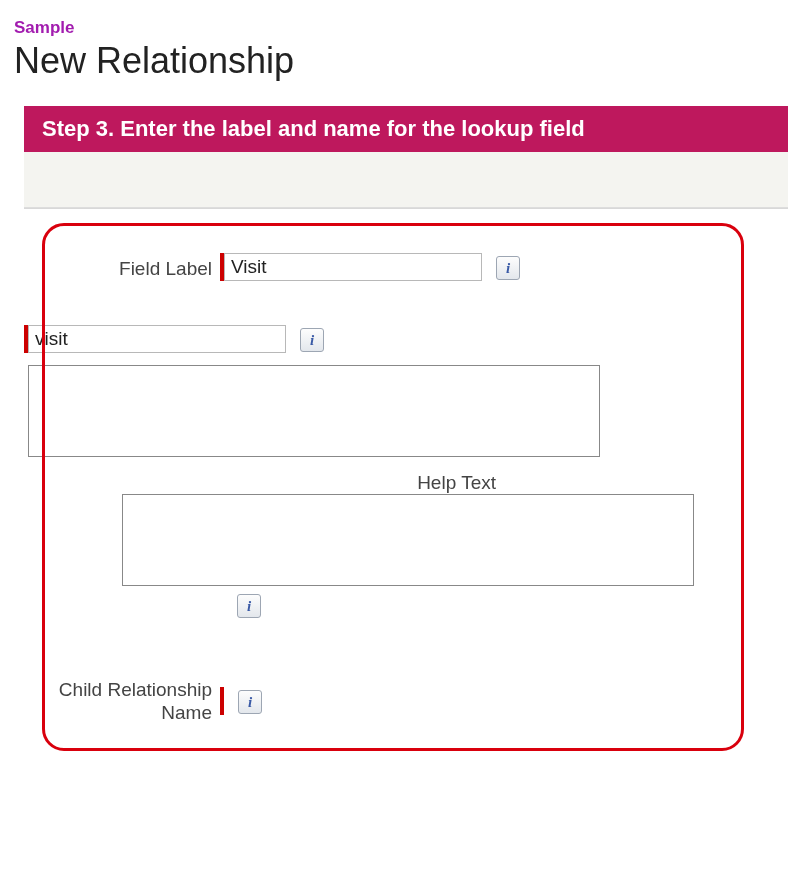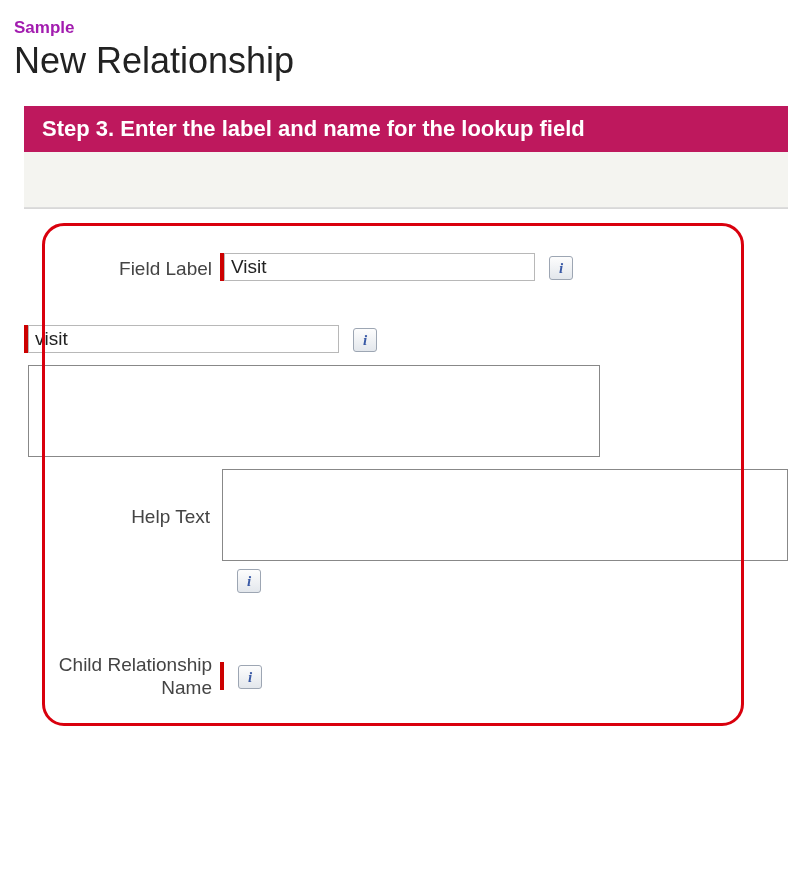--- a/index.html
+++ b/index.html
@@ -78,21 +78,21 @@
     }
     .req-bar {
       width: 4px;
       height: 28px;
       background: #c00;
       margin-right: 0;
       flex-shrink: 0;
     }
     .text-input {
       height: 28px;
-      width: 311px;
+      width: 258px;
       border: 1px solid #b8b8b8;
       font-size: 19px;
       padding: 2px 6px;
       font-family: Arial, Helvetica, sans-serif;
       color: #222;
     }
     .text-area {
       border: 1px solid #888;
       font-size: 16px;
       padding: 4px 6px;
@@ -152,21 +152,21 @@
     <div class="form-row">
       <div class="req-bar"></div>
       <input type="text" class="text-input" value="visit" style="">
       <span class="info-icon">i</span>
     </div>
 
     <div class="form-row">
       <textarea class="text-area" style=""></textarea>
     </div>
 
-    <div class="form-row" style="margin-bottom:0;">
+    <div class="form-row" style="margin-bottom:0;flex-direction:column;">
       <div class="form-label desc-label">Help Text</div>
       <textarea class="text-area" style=""></textarea>
     </div>
 
     <div class="info-below">
       <span class="info-icon" style="margin-left:4px;">i</span>
     </div>
 
     <div class="form-row" style="margin-bottom:0;">
       <div class="form-label child-label">Child Relationship Name</div>

